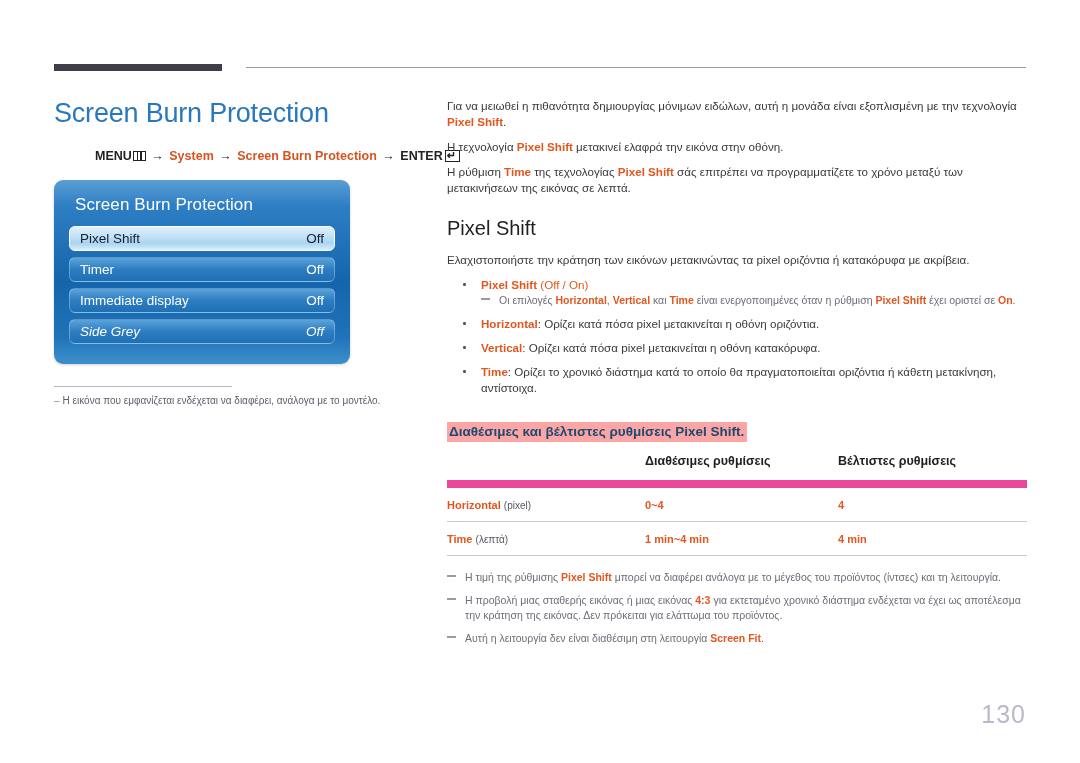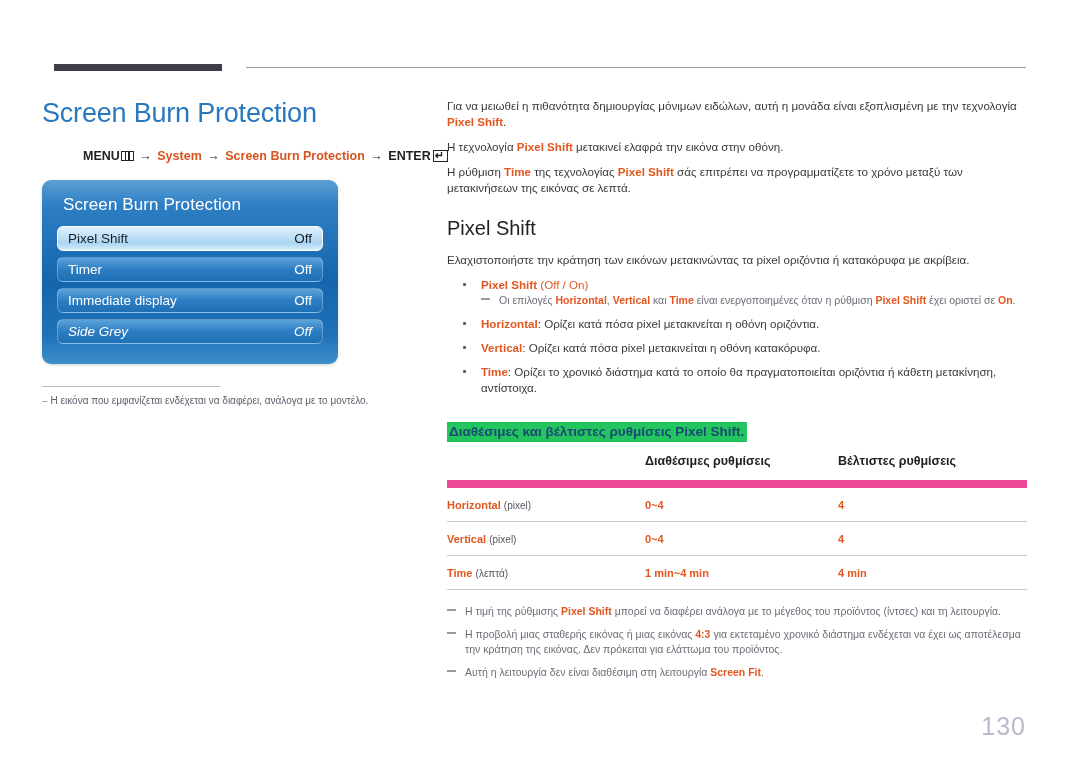--- a/index.html
+++ b/index.html
@@ -16,21 +16,21 @@
   .rule-thick {
     position: absolute; left: 54px; top: 64px;
     width: 168px; height: 7px; background: #403c4a;
   }
   .rule-thin {
     position: absolute; left: 246px; top: 67px;
     width: 780px; height: 1px; background: #9a9aa2;
   }
 
   
-  .left-col { position: absolute; left: 42px; top: 96px; width: 360px; }
+  .left-col { position: absolute; left: 54px; top: 96px; width: 360px; }
   .page-title {
     font-size: 27px; font-weight: 400; color: #2878be;
     letter-spacing: -0.2px; line-height: 34px; margin: 0 0 18px 0;
   }
   .breadcrumb {
     font-size: 12.5px; font-weight: bold; color: #222; line-height: 16px;
     white-space: nowrap; margin-bottom: 16px; margin-left: 41px;
   }
   .breadcrumb .bc-orange { color: #d9531e; }
   .breadcrumb .arrow { font-weight: normal; color: #222; padding: 0 2px; }
@@ -112,21 +112,21 @@
     font-size: 10.5px; line-height: 15px; color: #6d6d78;
   }
   .subnote > .sdash {
     position: absolute; left: 0; top: 5px; width: 9px; height: 1.6px; background: #9a9aa4;
   }
   .subnote .or { color: #e2571f; font-weight: bold; }
 
   
   .hl-head {
     display: inline-block; font-size: 13.5px; font-weight: bold; color: #1b4a72;
-    background: #22c55e; padding: 2px 3px 2px 2px; margin: 18px 0 0 0; line-height: 16px;
+    background: #fca5a5; padding: 2px 3px 2px 2px; margin: 18px 0 0 0; line-height: 16px;
   }
 
   
   table.spec {
     width: 580px; border-collapse: collapse; margin-top: 12px;
   }
   table.spec th {
     font-size: 12.5px; font-weight: bold; color: #231f20;
     text-align: left; padding: 0 0 12px 0; vertical-align: bottom;
   }
@@ -147,21 +147,21 @@
   .bnote {
     position: relative; padding-left: 18px; margin-bottom: 8px;
     font-size: 10.5px; line-height: 15px; color: #6d6d78;
   }
   .bnote > .sdash {
     position: absolute; left: 0; top: 5px; width: 9px; height: 1.6px; background: #9a9aa4;
   }
 
   
   .page-num {
-    position: absolute; right: 54px; bottom: 22px;
+    position: absolute; right: 54px; bottom: 34px;
     font-size: 25px; color: #b9b9cb; letter-spacing: 1px;
   }
 </style>
 </head>
 <body>
 
 <div class="page">
 
   <div class="rule-thick"></div>
   <div class="rule-thin"></div>
@@ -257,25 +257,20 @@
           <th class="c3">Βέλτιστες ρυθμίσεις</th>
         </tr>
       </thead>
       <tbody>
         <tr>
           <td class="label"><span>Horizontal</span> <span class="unit">(pixel)</span></td>
           <td class="val">0~4</td>
           <td class="val">4</td>
         </tr>
         <tr>
-          <td class="label"><span>Vertical</span> <span class="unit">(pixel)</span></td>
-          <td class="val">0~4</td>
-          <td class="val">4</td>
-        </tr>
-        <tr>
           <td class="label"><span>Time</span> <span class="unit">(λεπτά)</span></td>
           <td class="val">1 min~4 min</td>
           <td class="val">4 min</td>
         </tr>
       </tbody>
     </table>
 
     <div class="bottom-notes">
       <div class="bnote">
         <span class="sdash"></span><span>Η τιμή της ρύθμισης </span><span class="or">Pixel Shift</span><span> μπορεί να διαφέρει ανάλογα με το μέγεθος του προϊόντος (ίντσες) και τη λειτουργία.</span>

